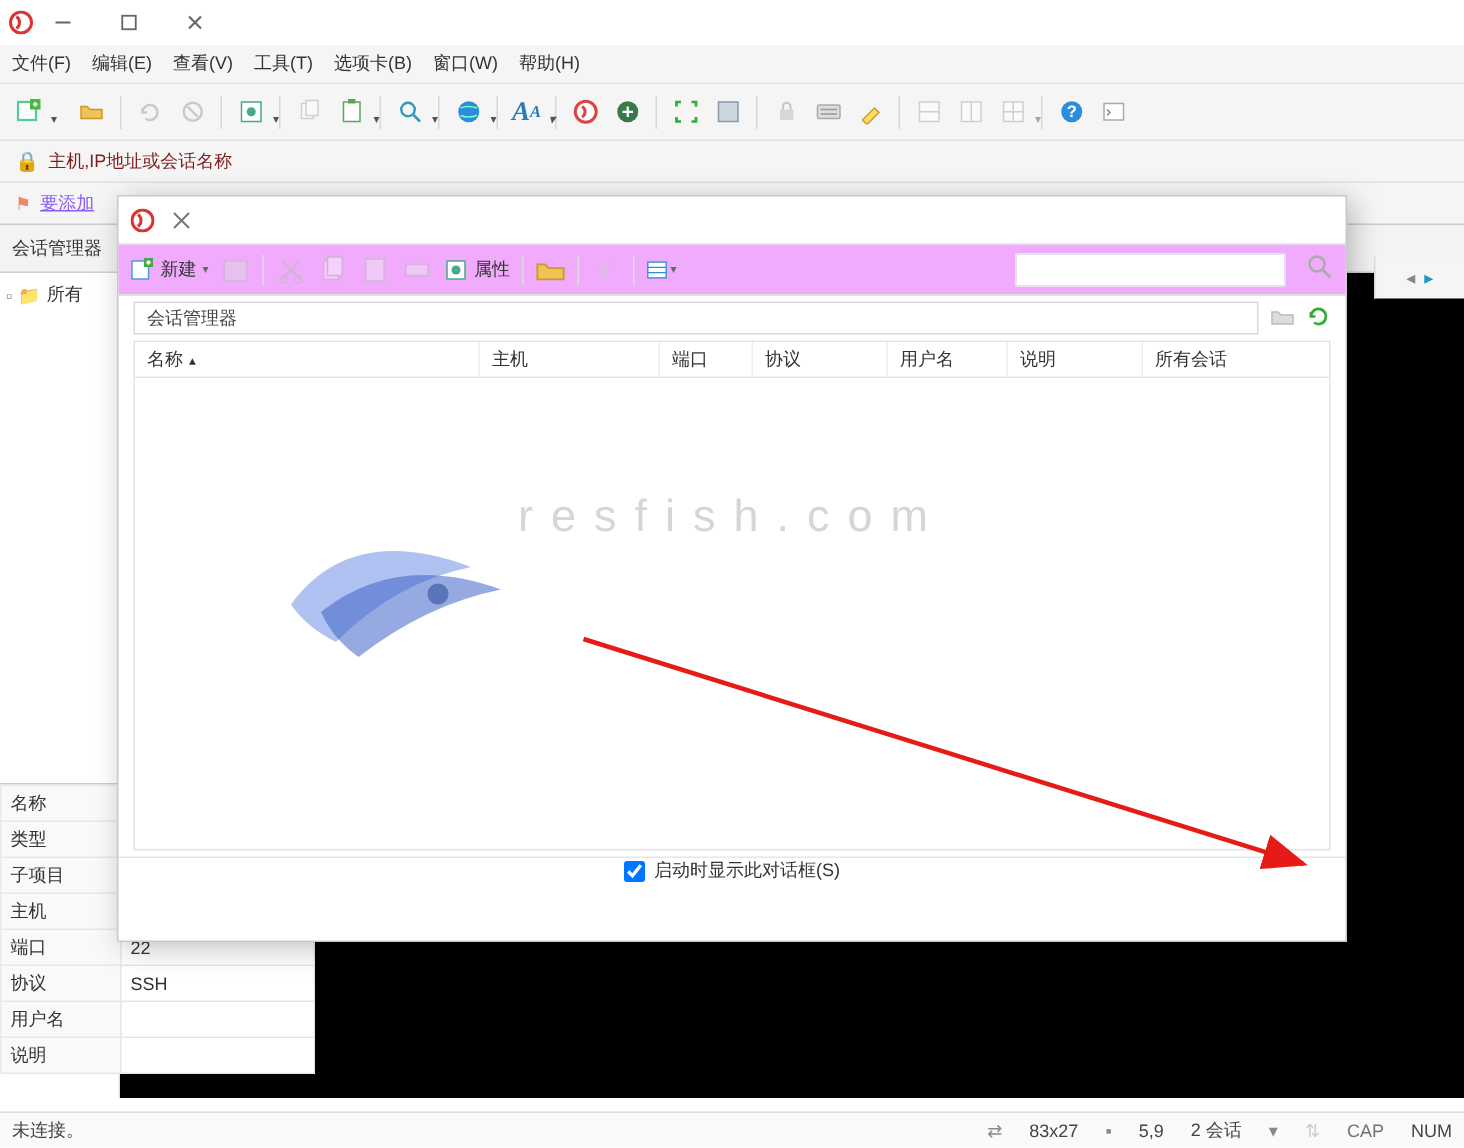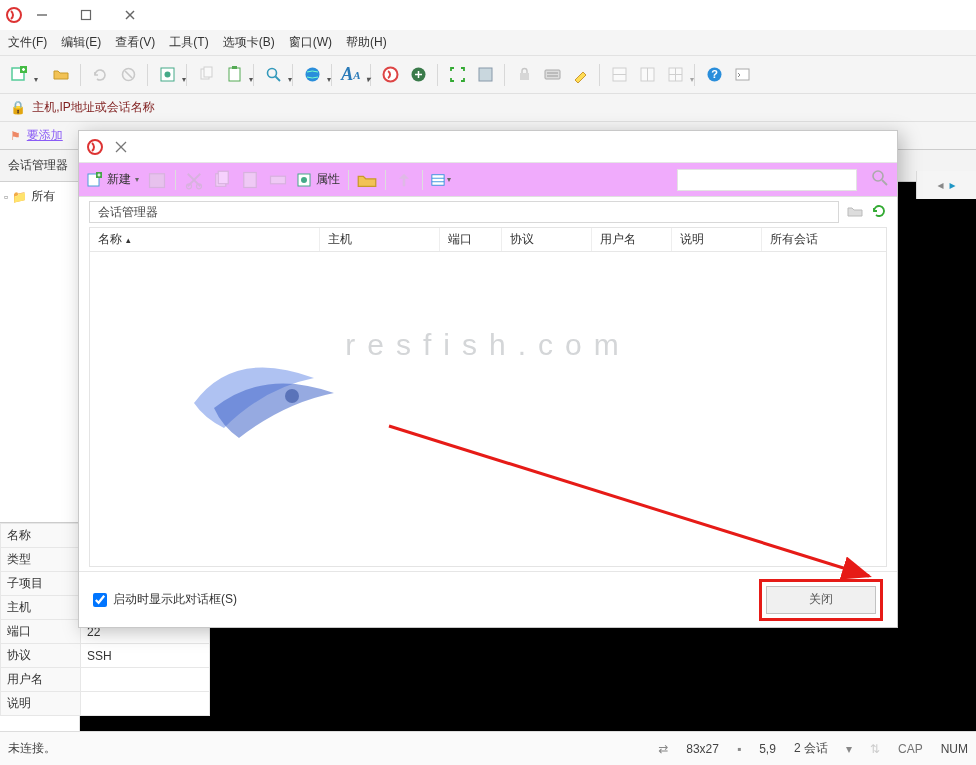--- a/index.html
+++ b/index.html
@@ -50,21 +50,21 @@
 .props table { width:100%; border-collapse:collapse; }
 .props td { border: 1px solid #e7e7e7; padding: 3px 6px; font-size:12px; color:#333; }
 .props td:first-child { width: 80px; background:#f9f9f9; }
 
 
 .tab-nav { position:absolute; right:0; top:171px; width:60px; height:28px; background:#f5f5f5; display:flex; align-items:center; justify-content:center; gap:6px; border-left:1px solid #ddd; }
 .tab-nav span { color:#888; }
 .tab-nav .active { color:#1f96c5; }
 
 
-.statusbar { position:absolute; bottom:0; left:0; right:0; height:34px; background:#fafafa; border-top:1px solid #ddd; display:flex; align-items:center; padding: 0 8px; font-size:12px; color:#444; gap:18px; }
+.statusbar { position:absolute; bottom:0; left:0; right:0; height:24px; background:#fafafa; border-top:1px solid #ddd; display:flex; align-items:center; padding: 0 8px; font-size:12px; color:#444; gap:18px; }
 .statusbar .spacer { flex:1; }
 .statusbar .pale { color:#737373; }
 
 
 .dialog { position:absolute; left:78px; top:130px; width:820px; height:498px; background:#fff; border:1px solid #c8c8c8; box-shadow: 4px 4px 18px rgba(0,0,0,0.25); display:flex; flex-direction:column; }
 .dlg-title { height:32px; display:flex; align-items:center; padding:0 8px; border-bottom:1px solid #e6e6e6; }
 .dlg-title .logo { width:16px; height:16px; margin-right:6px; }
 .dlg-title .t { flex:1; color:#555; }
 .dlg-title .close { width:24px; height:24px; display:flex; align-items:center; justify-content:center; color:#777; }
 
@@ -83,21 +83,21 @@
 
 .dlg-table { flex:1; border:1px solid #e4e4e4; margin: 0 10px 4px 10px; background:#fff; position:relative; }
 .dlg-table .thead { height:24px; border-bottom:1px solid #e7e7e7; display:flex; align-items:center; font-size:12px; color:#333; }
 .dlg-table .th { padding: 0 8px; border-right:1px solid #eee; height:100%; display:flex; align-items:center; gap:4px; }
 .dlg-table .th .sort { font-size:9px; }
 .watermark { position:absolute; top:90px; left:0; right:0; text-align:center; color:#c9cbce; pointer-events:none; }
 .watermark .big { font-size:64px; font-weight:600; letter-spacing:8px; }
 .watermark .sub { font-size:30px; letter-spacing:12px; color:#d4d6d8; margin-top:10px; }
 .wm-logo { position:absolute; left:84px; top:110px; }
 
-.dlg-bottom { height:56px; border-top:1px solid #e6e6e6; display:flex; align-items:center; padding: 0 14px; gap:10px; }
+.dlg-bottom { height:56px; border-top:1px solid #e6e6e6; display:flex; align-items:center; padding: 0 14px; gap:10px;flex-direction:column; }
 .chk { display:flex; align-items:center; gap:6px; }
 .chk input { width:14px; height:14px; }
 .dlg-bottom .spacer { flex:1; }
 .dlg-btn { width:110px; height:28px; background:#e8e8e8; border:1px solid #c2c2c2; display:flex; align-items:center; justify-content:center; color:#555; }
 .close-highlight { border:3px solid #e61b17; padding:4px; margin-left:8px; }
 
 .arrow-svg { position:absolute; left:300px; top:285px; pointer-events:none; }
 
 </style>
 </head>
@@ -492,25 +492,20 @@
       <div class="sub">resfish.com</div>
     </div>
   </div>
 
   <div class="dlg-bottom">
     <label class="chk">
       <input type="checkbox" checked="" style="">
       <span>启动时显示此对话框(S)</span>
     </label>
     <div class="spacer"></div>
-    <div class="close-highlight">
-      <div class="dlg-btn" style="background:#f0f0f0">
-          <span>关闭</span>
-        </div>
-    </div>
   </div>
 
   <svg class="arrow-svg" width="520" height="300">
     <defs>
         <marker id="ah" markerWidth="12" markerHeight="12" refX="9" refY="4" orient="auto">
           <path d="M0 0 L10 4 L0 8 z" fill="#e61b17"></path>
         </marker>
       </defs>
     <line x1="10" y1="10" x2="490" y2="160" stroke="#e61b17" stroke-width="3" marker-end="url(#ah)"></line>
   </svg>

